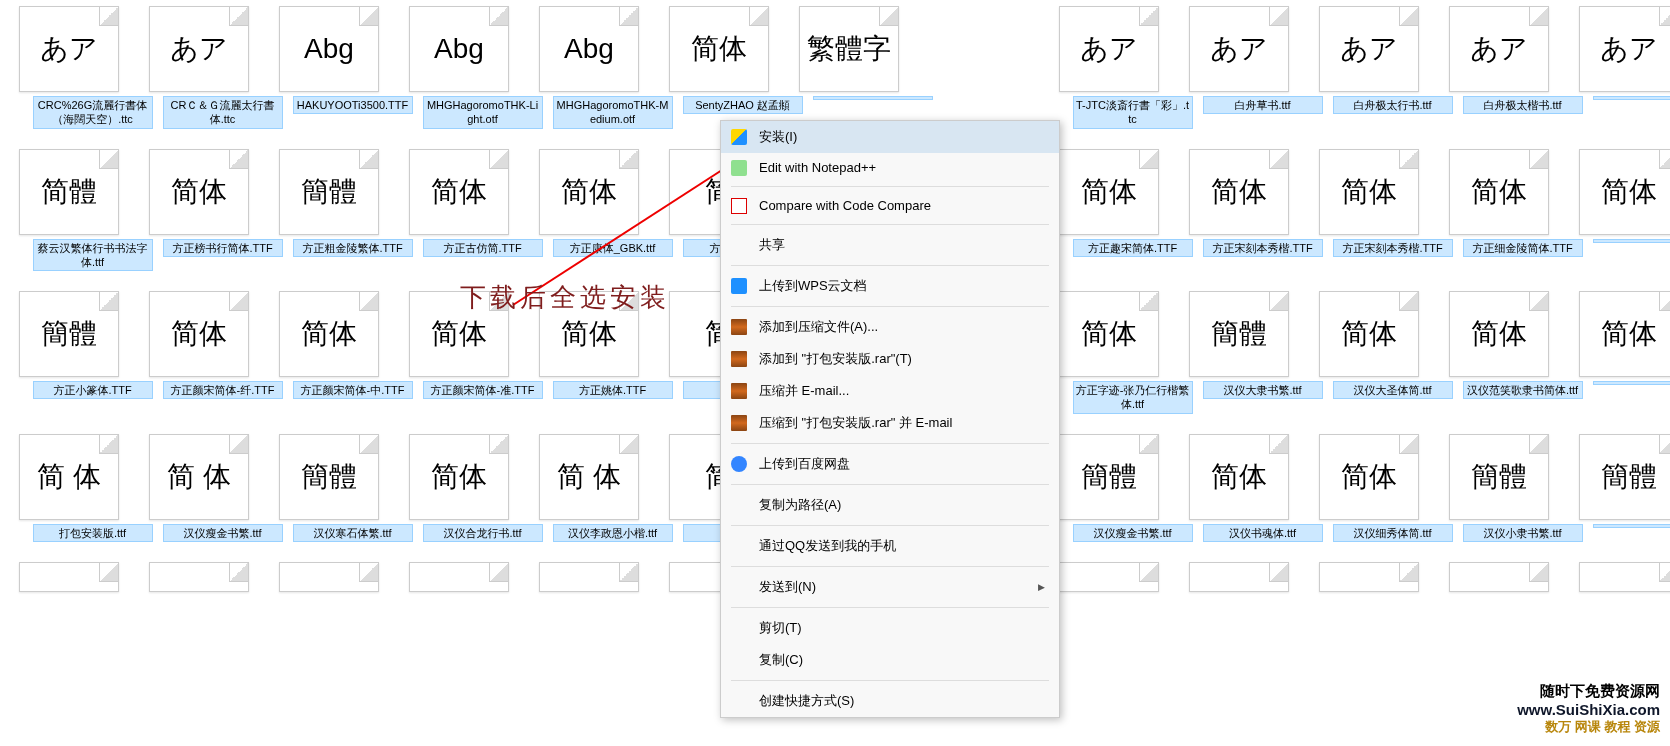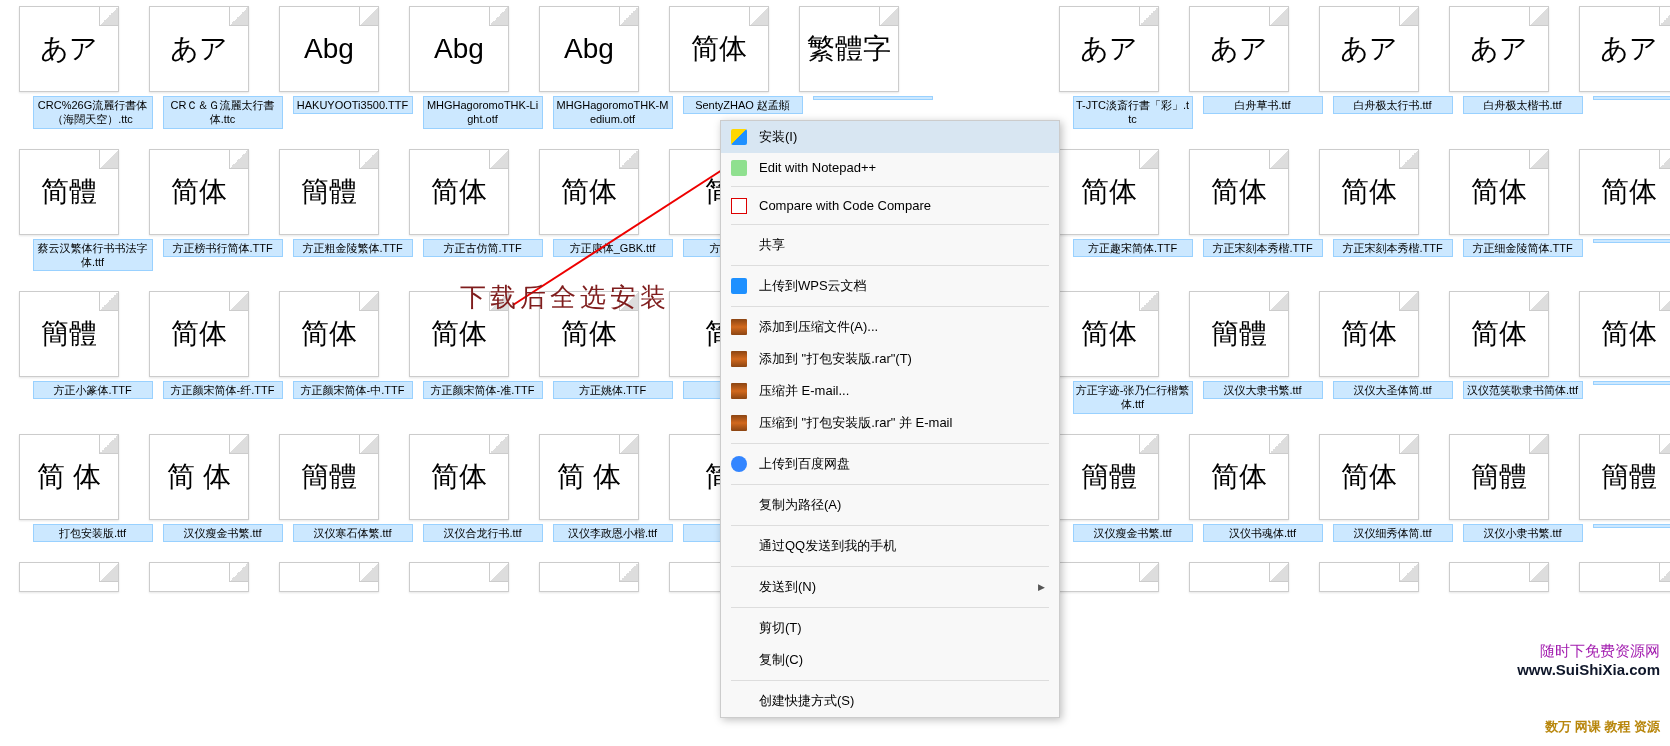--- a/index.html
+++ b/index.html
@@ -111,23 +111,23 @@
     pointer-events: none;
   }
   .watermark {
     position: absolute;
     right: 10px;
     bottom: 10px;
     text-align: right;
     font-size: 13px;
     z-index: 200;
   }
-  .wm-line1 { color: #a21caf; font-weight: normal; font-size: 15px; }
+  .wm-line1 { color: #000000; font-weight: bold; font-size: 15px; }
   .wm-line2 { color: #0f172a; font-weight: bold; font-size: 15px; }
-  .wm-line3 { color: #b8860b; font-weight: bold; margin-top: 40px; }
+  .wm-line3 { color: #b8860b; font-weight: bold; }
   .icon-shield { background: linear-gradient(135deg, #ffd700 50%, #1e90ff 50%); border-radius: 2px; }
   .icon-np { background: #8fe08f; border-radius: 2px; }
   .icon-cmp { background: #fff; border: 1px solid #d00; }
   .icon-def { background: #fff; border: 2px solid #1e90ff; border-radius: 2px; }
   .icon-share { background: transparent; }
   .icon-wps { background: #1e90ff; border-radius: 2px; }
   .icon-rar { background: linear-gradient(#8b4513, #d2691e, #8b4513); border-radius: 1px; }
   .icon-baidu { background: #3385ff; border-radius: 50%; }
 </style>
 </head>

